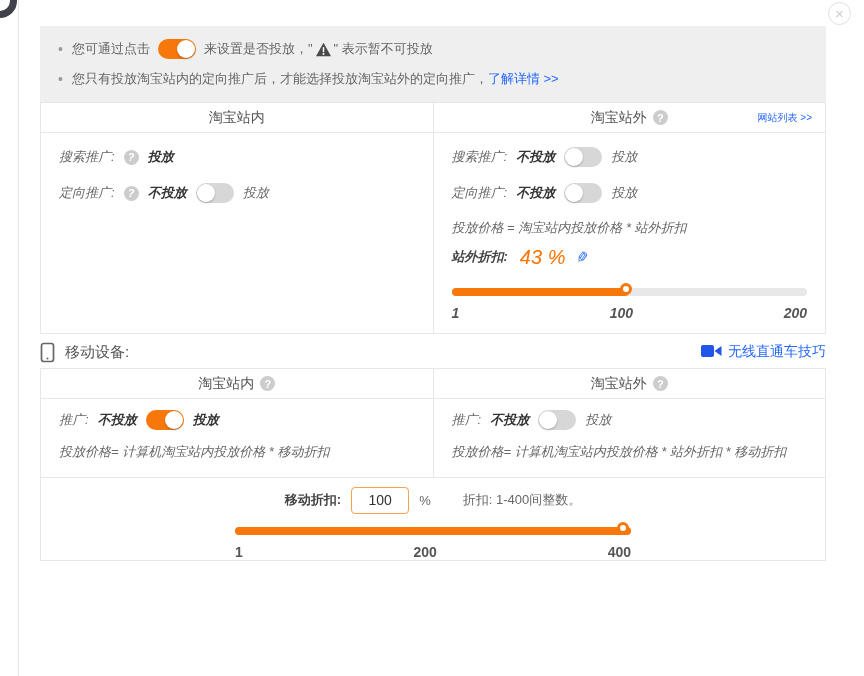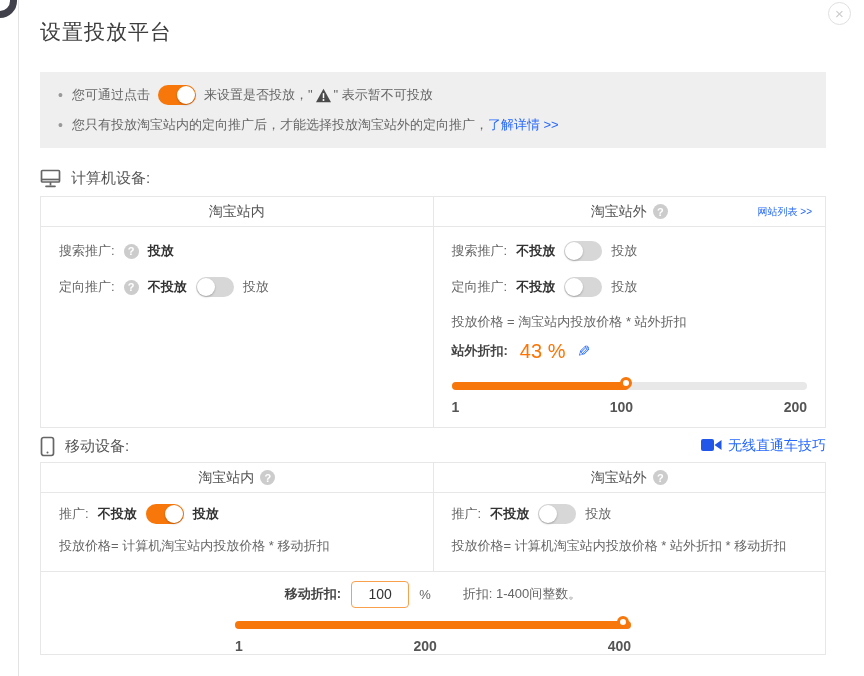--- a/index.html
+++ b/index.html
@@ -42,21 +42,21 @@
   .section-label{font-size:15px;color:#555;margin-left:10px;}
   .device-icon{display:inline-flex;}
   .tips-link{display:flex;align-items:center;gap:6px;font-size:14px;}
 
   
   .grid-table{border:1px solid var(--border);}
   .thead{display:flex;height:30px;border-bottom:1px solid var(--border);}
   .th{flex:1;position:relative;display:flex;align-items:center;justify-content:center;gap:6px;color:#555;font-size:14px;}
   .th + .th{border-left:1px solid var(--border);}
   .site-list-link{position:absolute;right:13px;top:0;height:100%;display:flex;align-items:center;font-size:10px;}
-  .tbody{display:flex;}
+  .tbody{display:flex;font-style:italic;}
   .tbody.computer-body{height:200px;}
   .tbody.mobile-body{height:78px;}
   .cell{flex:1;padding:6px 18px 0 18px;overflow:hidden;}
   .cell + .cell{border-left:1px solid var(--border);}
 
   .prow{display:flex;align-items:center;height:36px;gap:9px;}
   .prow.short{height:30px;margin-top:0;}
   .plabel{color:var(--txt);}
   .pbold{color:var(--txt-dark);font-weight:700;}
   .pon{color:var(--txt);}
@@ -99,21 +99,20 @@
 </style>
 </head>
 <body>
 
 <div class="corner-blob"></div>
 <div class="left-divider"></div>
 <div class="close-btn">×</div>
 
 <div class="content">
 
-  <h1 class="title">设置投放平台</h1>
 
   <div class="notice">
     <div class="notice-line">
       <span class="bullet">•</span>
       <span class="seg">您可通过点击</span>
       <span class="toggle on">
           <span class="knob"></span>
         </span>
       <span class="seg">来设置是否投放，"</span>
       <span class="warning-icon">
@@ -125,31 +124,20 @@
       </span>
       <span class="seg">" 表示暂不可投放</span>
     </div>
     <div class="notice-line">
       <span class="bullet">•</span>
       <span class="seg">您只有投放淘宝站内的定向推广后，才能选择投放淘宝站外的定向推广，</span>
       <a class="link">了解详情 &gt;&gt;</a>
     </div>
   </div>
 
-  <div class="section-head">
-    <span class="device-icon">
-      <svg width="21" height="19" viewBox="0 0 21 19" fill="none" stroke="#666" stroke-width="1.7">
-        <rect x="1.5" y="1.5" width="18" height="11.5" rx="1"></rect>
-        <line x1="1.5" y1="10.5" x2="19.5" y2="10.5"></line>
-        <line x1="10.5" y1="13" x2="10.5" y2="16.5"></line>
-        <line x1="6" y1="17.3" x2="15" y2="17.3" stroke-linecap="round"></line>
-      </svg>
-    </span>
-    <span class="section-label">计算机设备:</span>
-  </div>
 
   <div class="grid-table">
     <div class="thead">
       <div class="th">
         <span>淘宝站内</span>
       </div>
       <div class="th">
         <span>淘宝站外</span>
         <span class="help-icon">?</span>
         <a class="link site-list-link">网站列表 &gt;&gt;</a>

